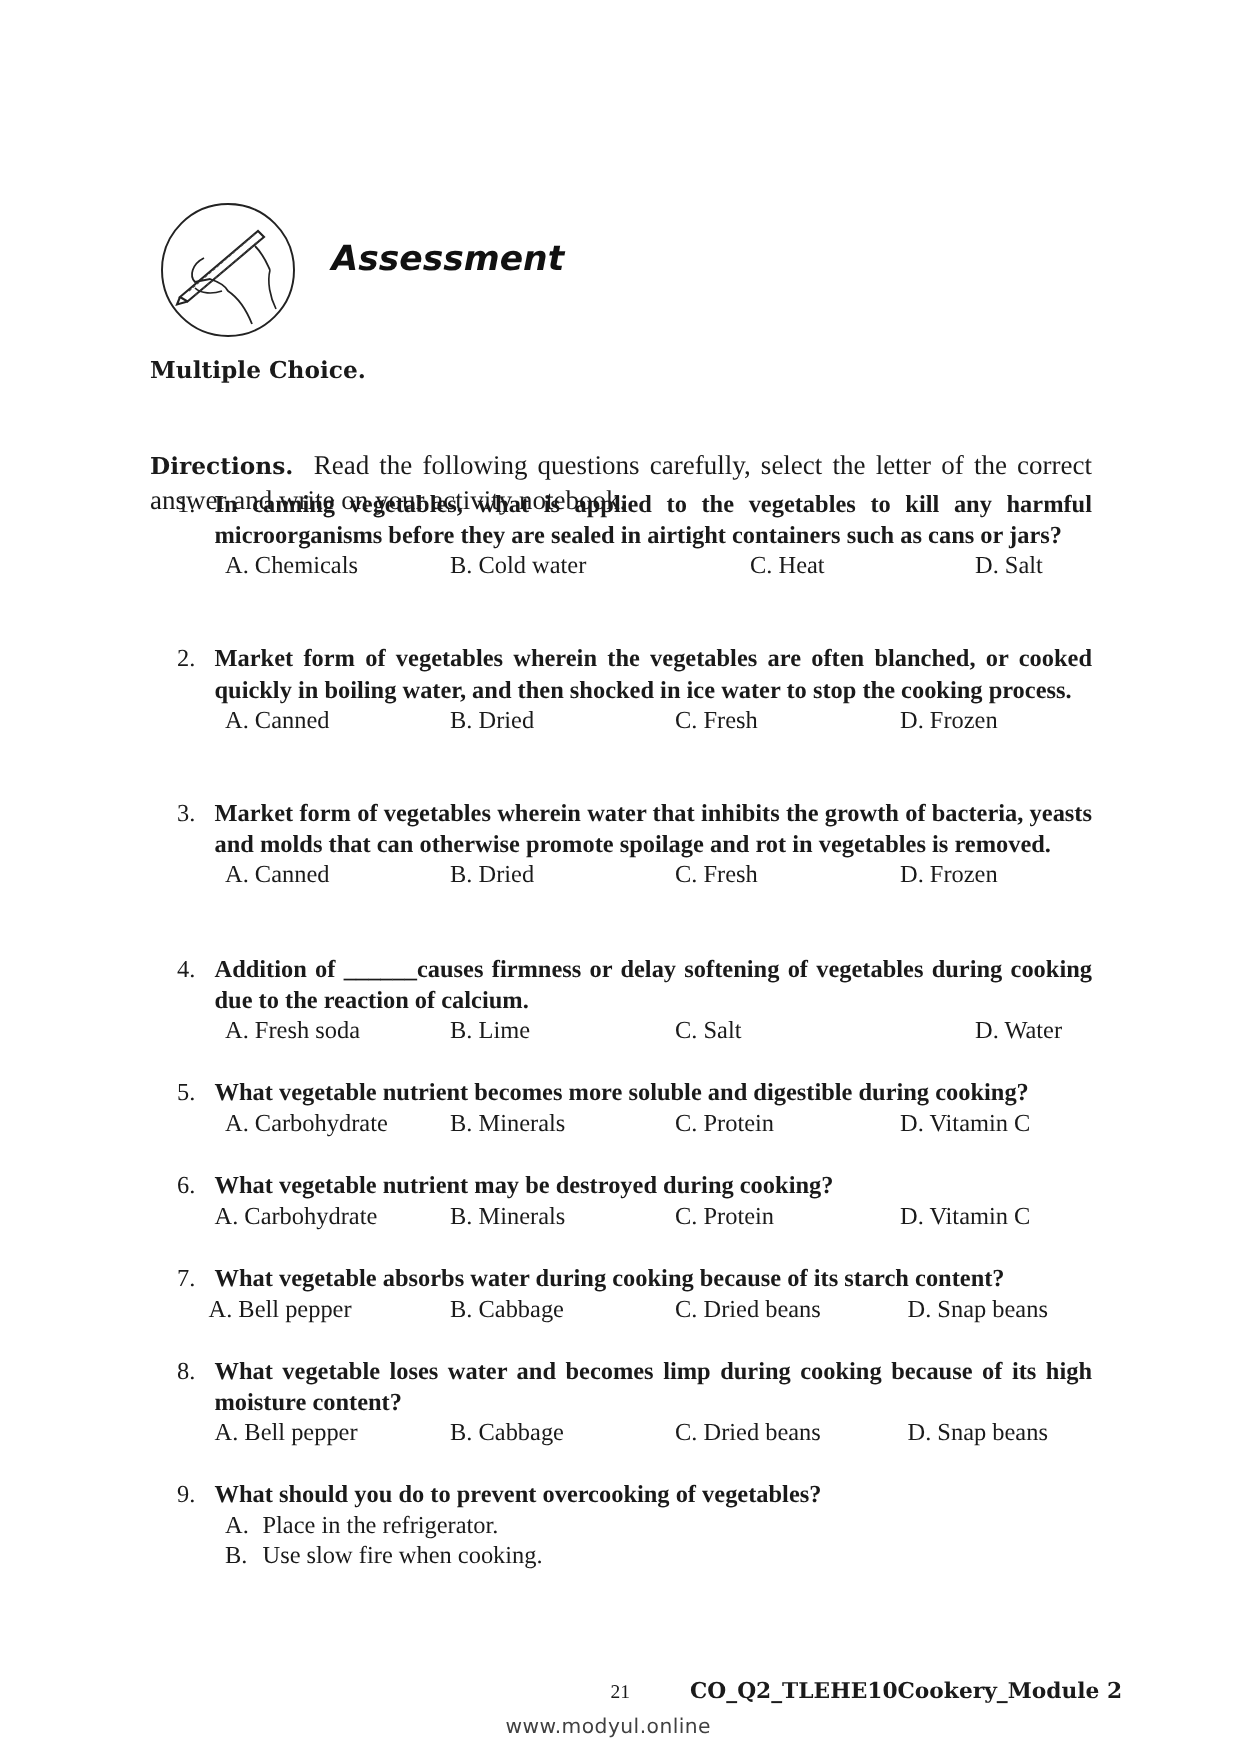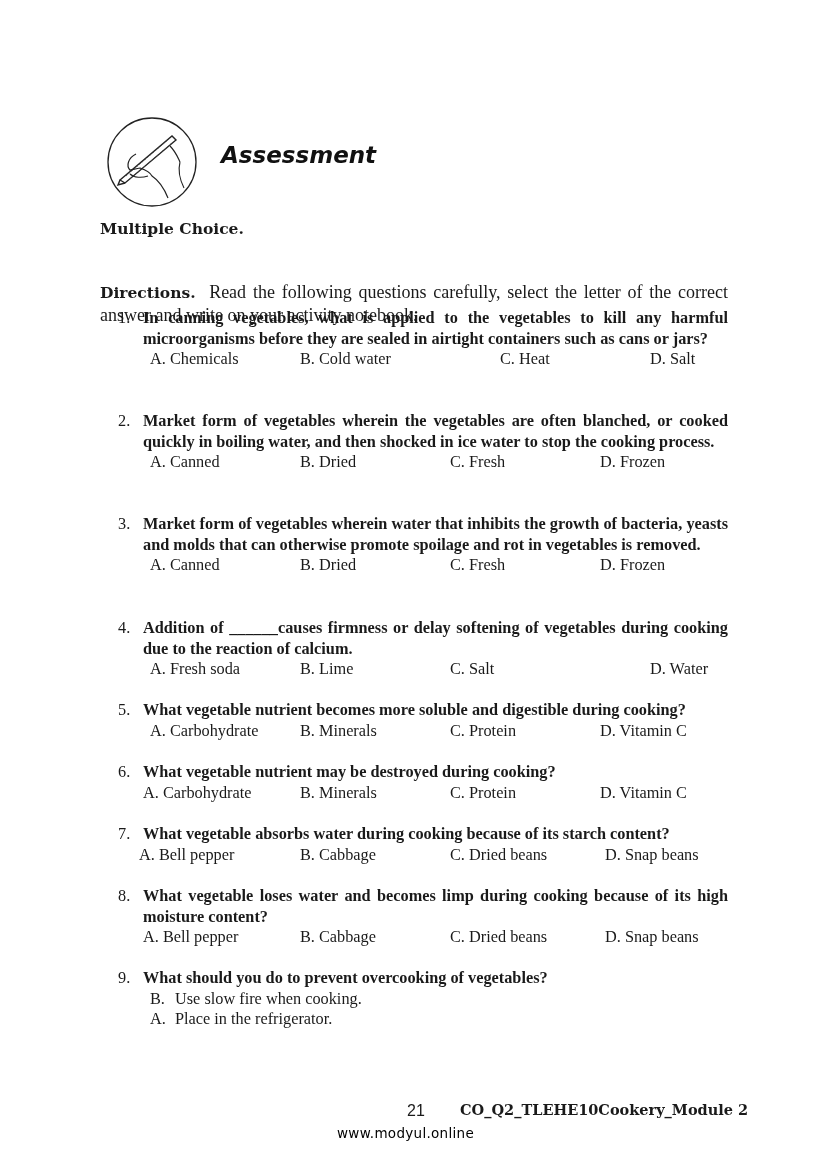--- a/index.html
+++ b/index.html
@@ -1,21 +1,21 @@
 <!DOCTYPE html>
 <html><head>
 <meta charset="utf-8">
 <style>
   html, body { margin: 0; padding: 0; background: #ffffff; }
   body {
     width: 826px; height: 1169px; position: relative; overflow: hidden;
     color: #1a1a1a;
     font-family: "DejaVu Serif", "Liberation Serif", serif;
   }
-  .page { position: absolute; left: 0; top: 0; width: 826px; height: 1024px; }
+  .page { position: absolute; left: 0; top: 18px; width: 826px; height: 1024px; }
 
   .header-icon { position: absolute; left: 106px; top: 116px; width: 92px; height: 92px; }
   .header-title {
     position: absolute; left: 221px; top: 142px;
     font-family: "DejaVu Sans", "Liberation Sans", sans-serif;
     font-weight: bold; font-style: italic; font-size: 23px; color: #111;
   }
 
   .section-title {
     position: absolute; left: 100px; top: 219px;
@@ -38,29 +38,29 @@
   .q .num { position: absolute; left: 0; top: 0; width: 22px; }
   .q .text { margin-left: 25px; text-align: justify; font-weight: bold; }
   .q .opts { position: relative; height: 20.7px; }
   .q .opts span { position: absolute; top: 0; white-space: nowrap; }
   .q .vopts { margin-left: 32px; }
   .q .vopts div { white-space: nowrap; }
   .q .vopts .l { display: inline-block; width: 25px; }
 
   .footer-page {
     position: absolute; left: 407px; top: 1102px;
-    font-family: Liberation Sans, sans-serif; font-size: 16px;
+    font-family: Liberation Serif, serif; font-size: 13px;
   }
   .footer-code {
     position: absolute; left: 460px; top: 1101px;
     font-family: "DejaVu Serif", serif; font-weight: bold; font-size: 14.5px;
   }
   .watermark {
     position: absolute; left: 337px; top: 1125px;
-    font-family: "DejaVu Sans", sans-serif; font-size: 13.5px; color: #000000;
+    font-family: "DejaVu Sans", sans-serif; font-size: 13.5px; color: #404040;
     letter-spacing: 0.3px;
   }
 </style>
 </head>
 <body>
 
 <div class="page">
 
   <svg class="header-icon" viewBox="0 0 92 92">
     <circle cx="46" cy="46" r="44" fill="none" stroke="#222" stroke-width="1.3"></circle>
@@ -165,21 +165,21 @@
       <span style="left:182px">B. Cabbage</span>
       <span style="left:332px">C. Dried beans</span>
       <span style="left:487px">D. Snap beans</span>
     </div>
   </div>
 
   <div class="q" style="top:968px;">
     <span class="num">9.</span>
     <div class="text">What should you do to prevent overcooking of vegetables?</div>
     <div class="vopts">
+      <div><span class="l">A.</span><span>Place in the refrigerator.</span></div>
       <div><span class="l">B.</span><span>Use slow fire when cooking.</span></div>
-      <div><span class="l">A.</span><span>Place in the refrigerator.</span></div>
     </div>
   </div>
 
   <div class="footer-page">21</div>
   <div class="footer-code">CO_Q2_TLEHE10Cookery_Module 2</div>
   <div class="watermark">www.modyul.online</div>
 </div>
 
 </body></html>

